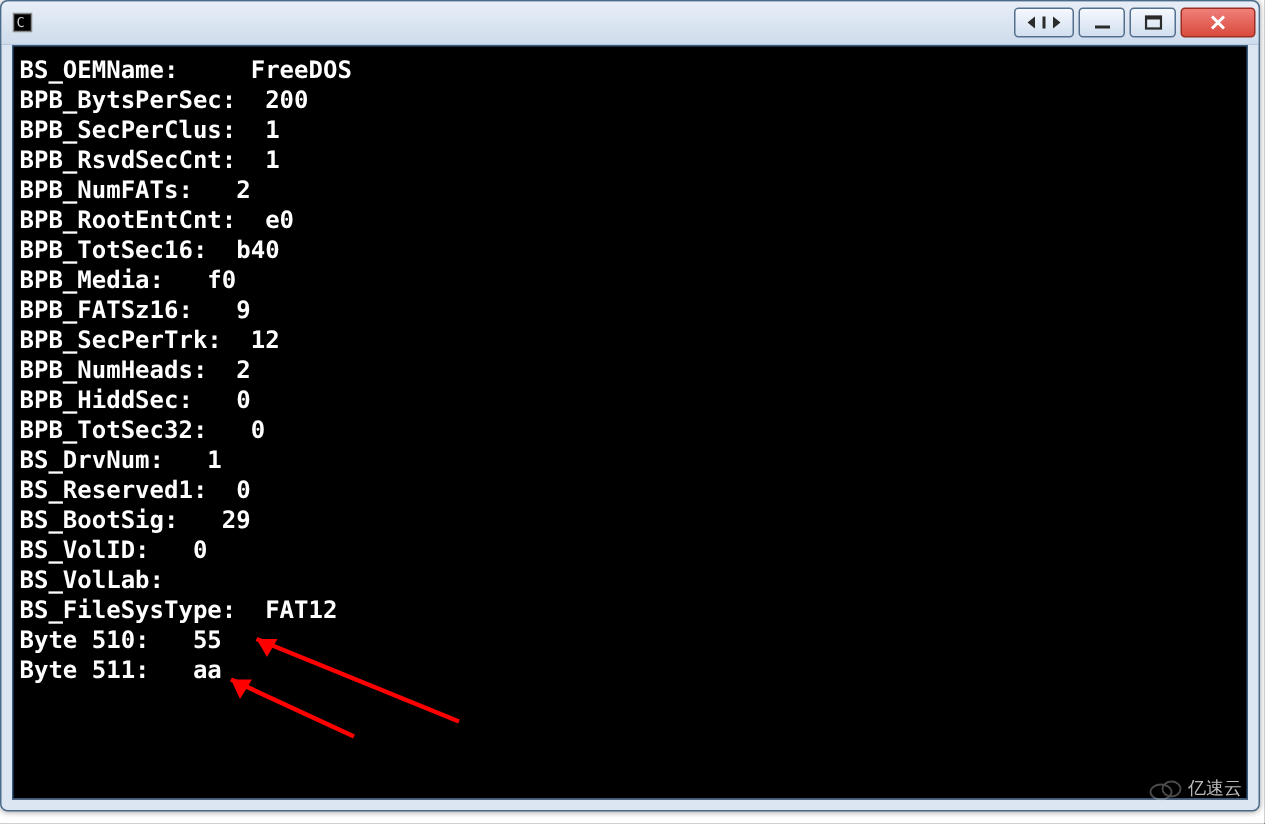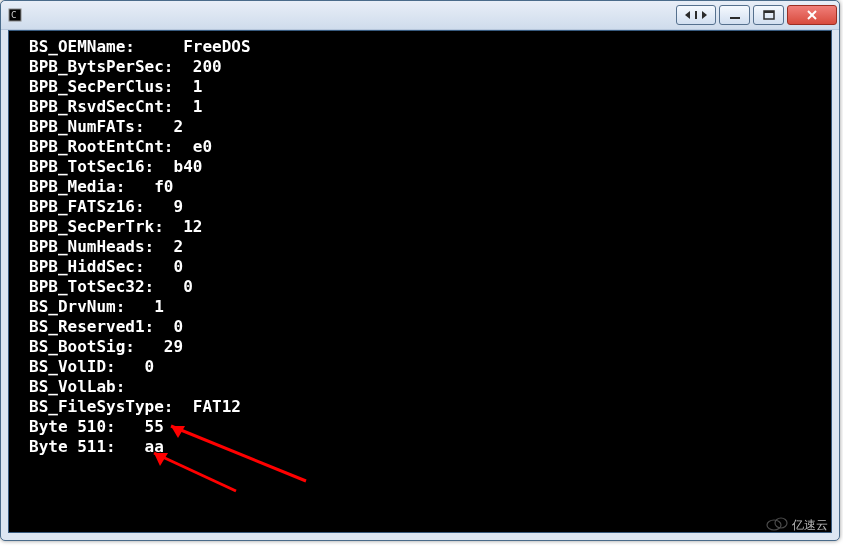--- a/index.html
+++ b/index.html
@@ -1,31 +1,31 @@
 <!DOCTYPE html>
 <html><head>
 <meta charset="utf-8">
 <style>
   html,body{margin:0;padding:0;background:#fff;font-family:"Segoe UI",Tahoma,sans-serif;overflow:hidden}
   .desktop{position:relative;width:843px;height:549px;background:#fff}
-  .watermark{position:absolute;right:15px;bottom:15px;font-size:12px;color:#bbb;display:flex;align-items:flex-start;gap:4px}
+  .watermark{position:absolute;right:15px;bottom:15px;font-size:12px;color:#bbb;display:flex;align-items:flex-end;gap:4px}
   .watermark svg{opacity:.4}
 
   .window{position:absolute;left:0;top:0;width:838px;height:539px;border:1px solid #4a6b8a;border-radius:5px;background:#dce6f2;box-shadow:0 0 4px rgba(0,0,0,.4)}
   .titlebar{height:28px;background:linear-gradient(#e8eef7,#cfdcec);display:flex;align-items:center;padding:0 2px 0 6px;border-top-left-radius:5px;border-top-right-radius:5px;border-bottom:1px solid #b7c7dc}
   .app-icon{width:16px;height:16px;display:flex;align-items:center;justify-content:center;color:#333;margin-right:4px}
   .title-text{flex:0 0 auto;font-size:12px;color:#1a1a1a;white-space:nowrap}
   .title-spacer{flex:1}
   .win-btns{display:flex;gap:3px;align-items:center}
   .wbtn{width:29px;height:18px;border:1px solid #55708e;border-radius:3px;background:linear-gradient(#f5f9fe,#d2dff0);display:flex;align-items:center;justify-content:center;cursor:default}
   .wbtn.double{width:38px}
   .wbtn.close{width:48px;background:linear-gradient(#f07f7a,#d84b3d);border-color:#9a2e22}
   .wbtn svg{display:block}
 
-  .client{position:absolute;left:7px;top:29px;right:7px;bottom:7px;background:#000;border:1.5px solid #385b7f;padding:6px 20px;font-family:"Lucida Console","Consolas",monospace;font-size:16px;line-height:20px;font-weight:bold;color:#fff;white-space:pre;overflow:hidden}
+  .client{position:absolute;left:7px;top:29px;right:7px;bottom:7px;background:#000;border:1.5px solid #385b7f;padding:6px 4px;font-family:"Lucida Console","Consolas",monospace;font-size:16px;line-height:20px;font-weight:bold;color:#fff;white-space:pre;overflow:hidden}
   .row{display:block}
 
   .arrow{position:absolute;pointer-events:none}
   .arrow line{stroke:#ff0000;stroke-width:3}
   .arrow polygon{fill:#ff0000}
 </style>
 </head>
 <body>
 
 <div class="desktop">

